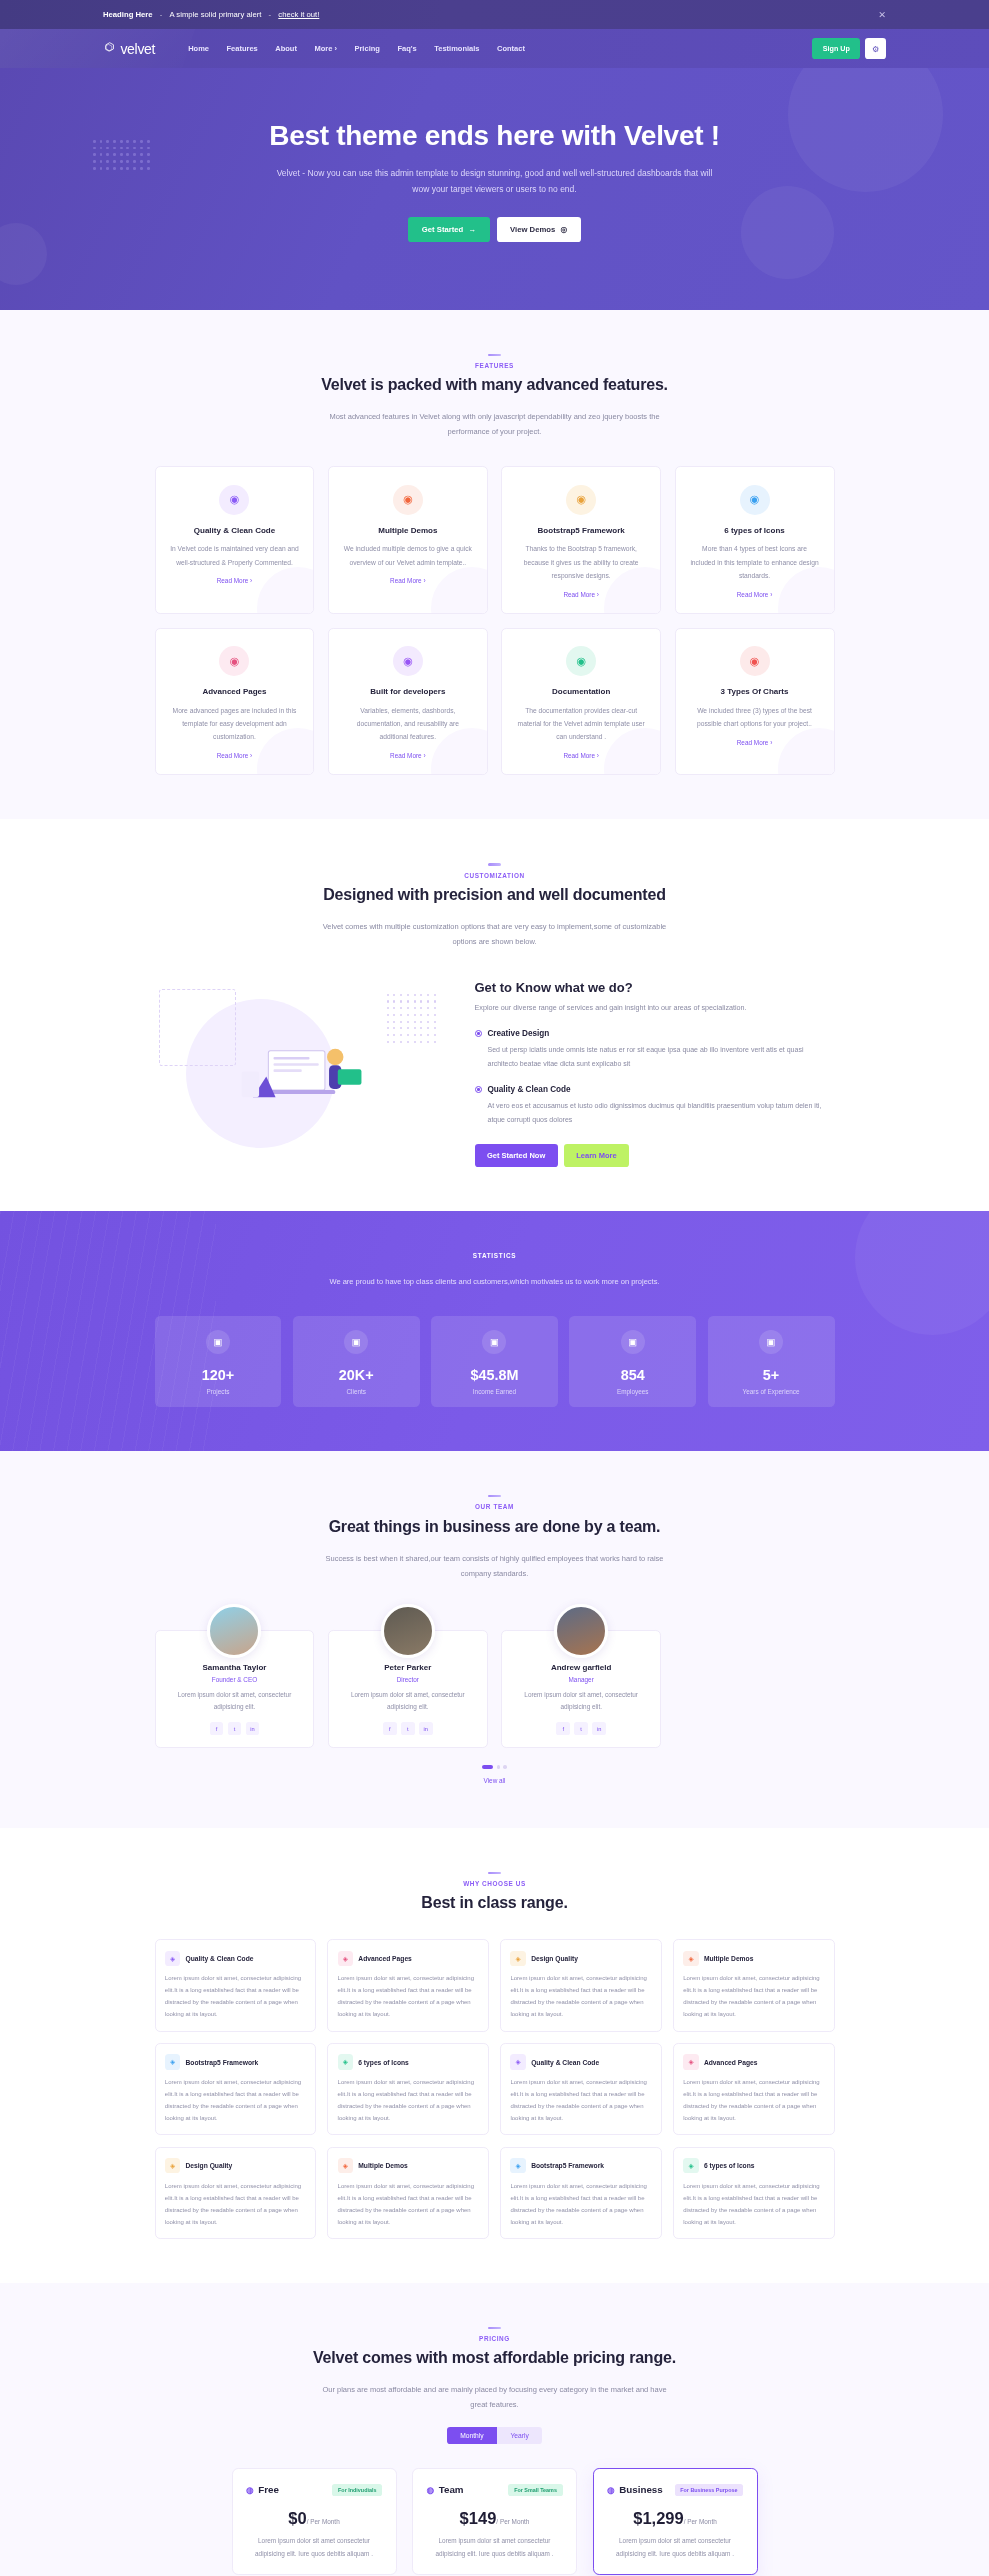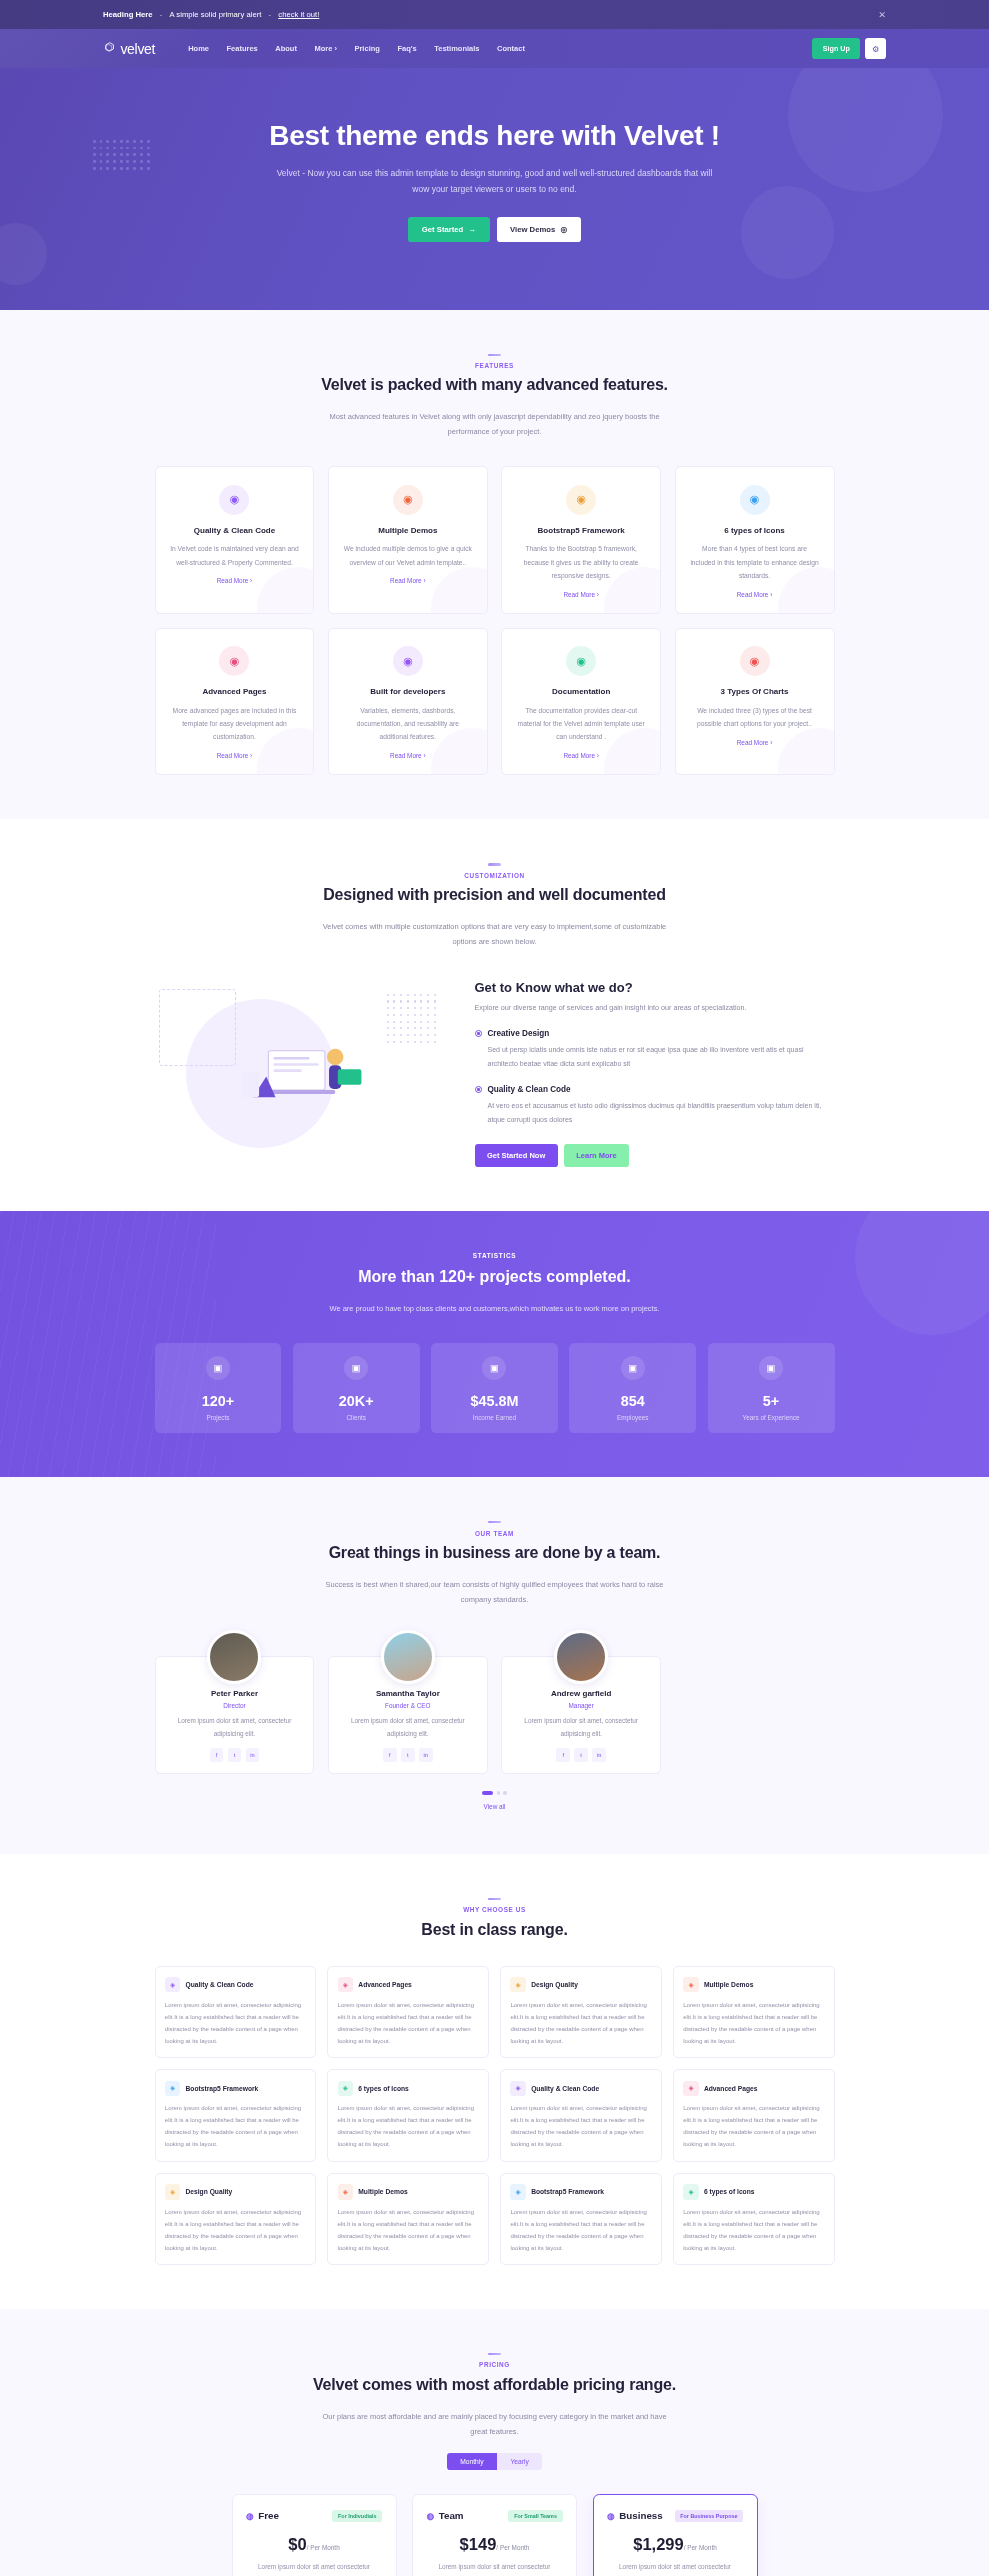--- a/index.html
+++ b/index.html
@@ -73,21 +73,21 @@
   .cust-right{flex:1}
   .cust-right h3{font-size:13px;color:#25233c;font-weight:700}
   .cust-right>p{margin-top:6.2px;color:#8a8aa3;font-size:7.2px;line-height:1.9}
   .citem{margin-top:14.4px}
   .citem .t{display:flex;align-items:center;gap:5.2px;font-size:8.2px;font-weight:700;color:#25233c}
   .citem .ring{width:7.7px;height:7.7px;border-radius:50%;border:1px solid #7c4ef0;display:flex;align-items:center;justify-content:center}
   .citem .ring b{width:2.6px;height:2.6px;border-radius:50%;background:#7c4ef0;display:block}
   .citem p{margin:5.2px 0 0 13px;color:#8a8aa3;font-size:7px;line-height:1.95}
   .cbtns{display:flex;gap:6.2px;margin:17.5px 0 0 0}
   .btn-purple{background:#7c4ef0;color:#fff;border:0;border-radius:3.1px;padding:7.2px 12.4px;font-size:7.5px;font-weight:600;cursor:pointer;font-family:inherit}
-  .btn-soft{background:#86efac;color:#7c4ef0;border:0;border-radius:3.1px;padding:7.2px 12.4px;font-size:7.5px;font-weight:600;cursor:pointer;font-family:inherit}
+  .btn-soft{background:#bef264;color:#7c4ef0;border:0;border-radius:3.1px;padding:7.2px 12.4px;font-size:7.5px;font-weight:600;cursor:pointer;font-family:inherit}
 
   
   .stats{background:linear-gradient(110deg,#7352e0,#7b5ae8 50%,#7f5fea);padding:41px 0 44px;position:relative;overflow:hidden}
   .stats:before{content:"";position:absolute;left:0;top:0;width:216px;height:100%;background:repeating-linear-gradient(100deg,rgba(255,255,255,.045) 0 1px,transparent 1px 13.4px)}
   .stats:after{content:"";position:absolute;right:-20.6px;top:-31px;width:155px;height:155px;border-radius:50%;background:rgba(255,255,255,.05)}
   .stats .kicker{color:#fff;font-size:6.4px;font-weight:700;letter-spacing:0.7px;text-align:center}
   .stats h2{color:#fff;font-size:16px;font-weight:700;text-align:center;margin-top:8.2px}
   .stats p.sub{color:#e3dcfd}
   .sgrid{display:grid;grid-template-columns:repeat(5,1fr);gap:11.3px;margin-top:27px}
   .scard{background:rgba(255,255,255,.12);border-radius:5.2px;padding:13.4px 5.2px 12.4px;text-align:center}
@@ -421,21 +421,20 @@
           <button class="btn-soft">Learn More</button>
         </div>
       </div>
     </div>
   </div>
 </section>
 
 <section class="stats">
   <div class="wrap">
     <div class="kicker">STATISTICS</div>
-    <h2>More than 120+ projects completed.</h2>
     <p class="sub">We are proud to have top class clients and customers,which motivates us to work more on projects.</p>
     <div class="sgrid" id="stat-grid">
 <div class="scard">
   <div class="sic">▣</div>
   <div class="num">120+</div>
   <div class="lbl">Projects</div>
 </div>
 <div class="scard">
   <div class="sic">▣</div>
   <div class="num">20K+</div>
@@ -462,43 +461,43 @@
 
 <section class="sec-light">
   <div class="wrap">
     <div class="eyebrow">
       <div class="bar"></div>
       <div class="kicker">OUR TEAM</div>
     </div>
     <h2 class="sec">Great things in business are done by a team.</h2>
     <p class="sub">Success is best when it shared,our team consists of highly qulified employees that works hard to raise company standards.</p>
     <div class="tgrid" id="team-grid">
+<div class="tcard">
+  <div class="avatar" style="background:linear-gradient(160deg,#8fd0e8,#c9a48a)"></div>
+  <h4>Samantha Taylor</h4>
+  <div class="role">Founder &amp; CEO</div>
+  <p>Lorem ipsum dolor sit amet, consectetur adipisicing elit.</p>
+  <div class="socials">
+            <span class="soc">f</span>
+            <span class="soc">t</span>
+            <span class="soc">in</span>
+          </div>
+</div>
 <div class="tcard">
   <div class="avatar" style="background:linear-gradient(160deg,#5e5a52,#8a7a66)"></div>
   <h4>Peter Parker</h4>
   <div class="role">Director</div>
   <p>Lorem ipsum dolor sit amet, consectetur adipisicing elit.</p>
   <div class="socials">
             <span class="soc">f</span>
             <span class="soc">t</span>
             <span class="soc">in</span>
           </div>
 </div>
 <div class="tcard">
-  <div class="avatar" style="background:linear-gradient(160deg,#8fd0e8,#c9a48a)"></div>
-  <h4>Samantha Taylor</h4>
-  <div class="role">Founder &amp; CEO</div>
-  <p>Lorem ipsum dolor sit amet, consectetur adipisicing elit.</p>
-  <div class="socials">
-            <span class="soc">f</span>
-            <span class="soc">t</span>
-            <span class="soc">in</span>
-          </div>
-</div>
-<div class="tcard">
   <div class="avatar" style="background:linear-gradient(160deg,#5c6b86,#a8744f)"></div>
   <h4>Andrew garfield</h4>
   <div class="role">Manager</div>
   <p>Lorem ipsum dolor sit amet, consectetur adipisicing elit.</p>
   <div class="socials">
             <span class="soc">f</span>
             <span class="soc">t</span>
             <span class="soc">in</span>
           </div>
 </div>

